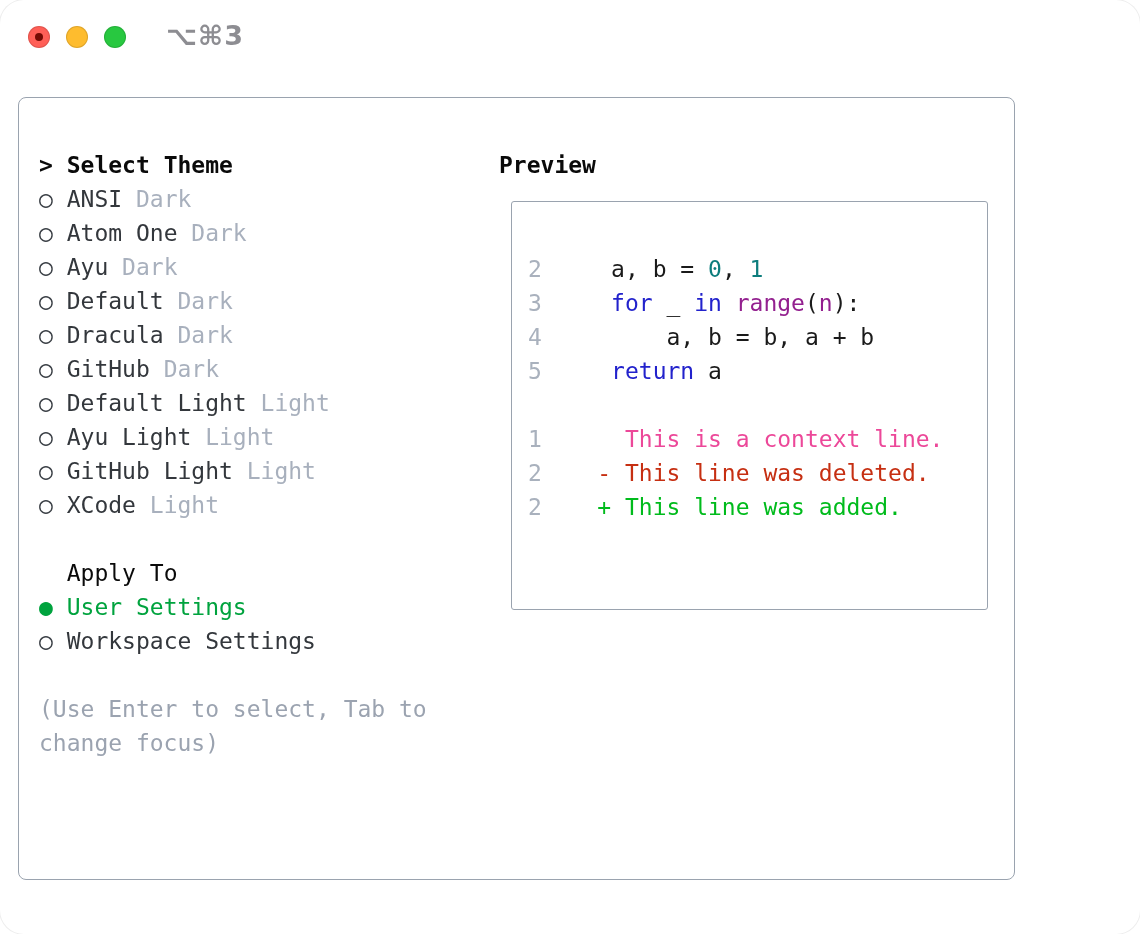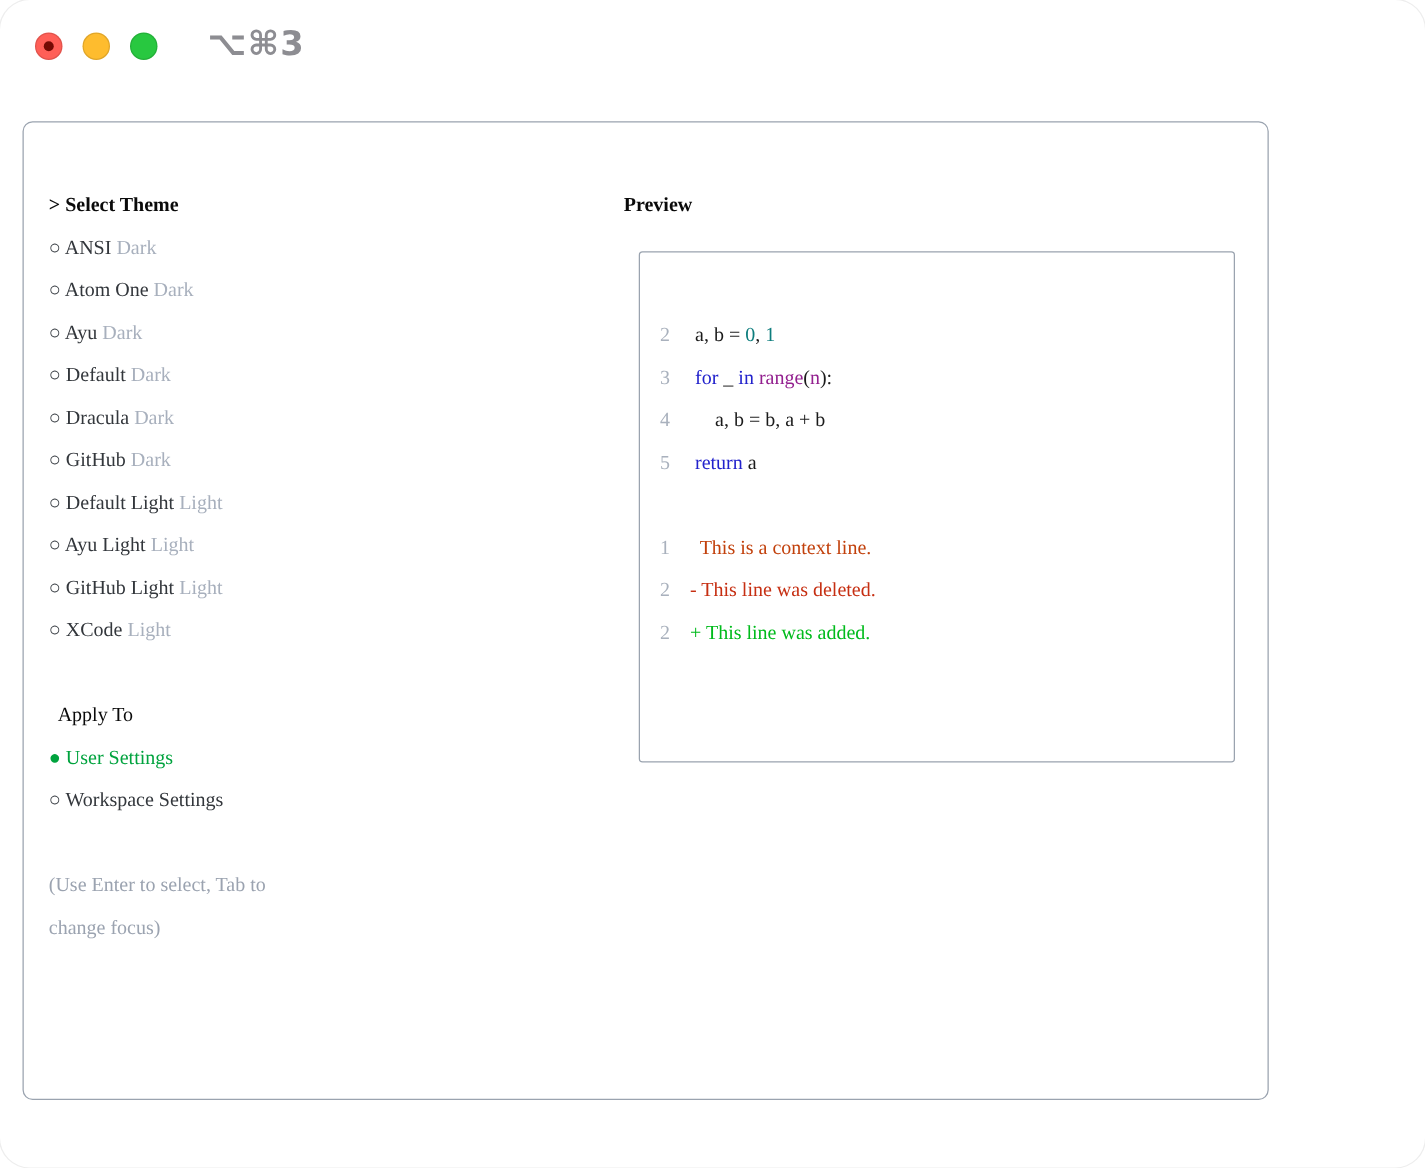--- a/index.html
+++ b/index.html
@@ -14,21 +14,21 @@
   .light.close{left:28px;background:var(--traffic-red);}
   .light.min{left:66px;background:var(--traffic-yellow);}
   .light.max{left:104px;background:var(--traffic-green);}
   .close-dot{position:absolute;left:7px;top:7px;width:8px;height:8px;border-radius:50%;
              background:var(--traffic-red-dot);}
   .win-title{position:absolute;left:166px;top:20px;font-family:"DejaVu Sans",sans-serif;
              font-size:27px;font-weight:600;color:var(--title-gray);letter-spacing:1px;}
   
   .panel{position:absolute;left:18px;top:97px;width:995px;height:781px;
          border:1.5px solid var(--border);border-radius:8px;background:#ffffff;}
-  .row{height:34px;line-height:34px;white-space:pre;font-size:16px;font-family:Liberation Serif, serif;}
+  .row{height:34px;line-height:34px;white-space:pre;font-size:23px;}
   
   .theme-list{position:absolute;left:20px;top:50px;}
   .hdr{font-weight:bold;color:var(--header-text);}
   .item-name{color:var(--list-text);}
   .variant{color:var(--muted);}
   .bullet{color:var(--bullet);}
   .selected .bullet,.selected .item-name{color:var(--accent-green);}
   .help{color:var(--help);}
   
   .preview-label{position:absolute;left:480px;top:50px;}
@@ -72,20 +72,20 @@
         <div class="row help"><span>change focus)</span></div>
       </div>
     <div class="preview-label row hdr">Preview</div>
     <div class="preview-box">
       <div class="code" id="code-block">
           <div class="row"><span style="color: rgb(169, 177, 189);">2     </span><span style="color: rgb(26, 26, 26);">a, b = </span><span style="color: rgb(13, 125, 125);">0</span><span style="color: rgb(26, 26, 26);">, </span><span style="color: rgb(13, 125, 125);">1</span></div>
           <div class="row"><span style="color: rgb(169, 177, 189);">3     </span><span style="color: rgb(34, 34, 204);">for </span><span style="color: rgb(26, 26, 26);">_ </span><span style="color: rgb(34, 34, 204);">in </span><span style="color: rgb(147, 32, 143);">range</span><span style="color: rgb(26, 26, 26);">(</span><span style="color: rgb(147, 32, 143);">n</span><span style="color: rgb(26, 26, 26);">):</span></div>
           <div class="row"><span style="color: rgb(169, 177, 189);">4         </span><span style="color: rgb(26, 26, 26);">a, b = b, a + b</span></div>
           <div class="row"><span style="color: rgb(169, 177, 189);">5     </span><span style="color: rgb(34, 34, 204);">return </span><span style="color: rgb(26, 26, 26);">a</span></div>
           <div class="row"></div>
-          <div class="row"><span style="color: rgb(169, 177, 189);">1      </span><span style="color: #c2410c;">This is a context line.</span></div>
+          <div class="row"><span style="color: rgb(169, 177, 189);">1      </span><span style="color: #ec4899;">This is a context line.</span></div>
           <div class="row"><span style="color: rgb(169, 177, 189);">2    </span><span style="color: rgb(198, 47, 18);">- This line was deleted.</span></div>
           <div class="row"><span style="color: rgb(169, 177, 189);">2    </span><span style="color: rgb(0, 187, 28);">+ This line was added.</span></div>
         </div>
     </div>
   </div>
 
 </div>
 
 </body></html>

